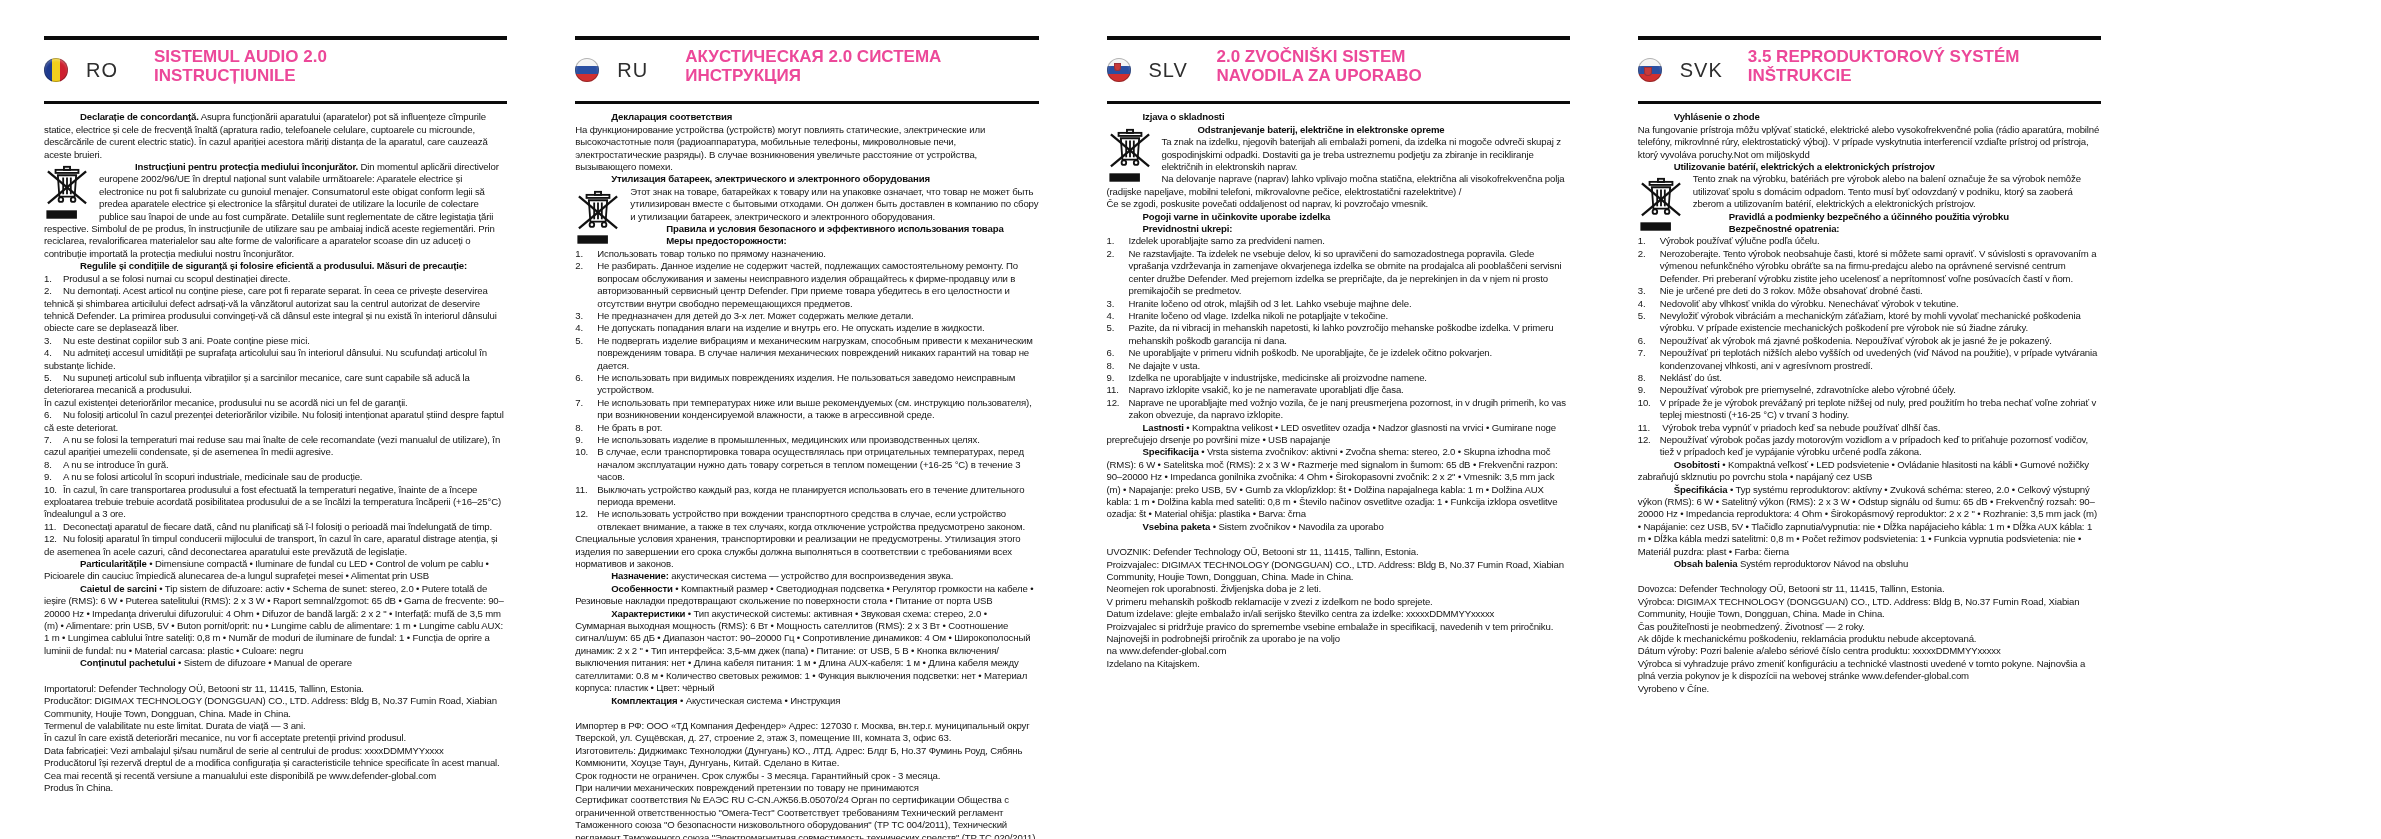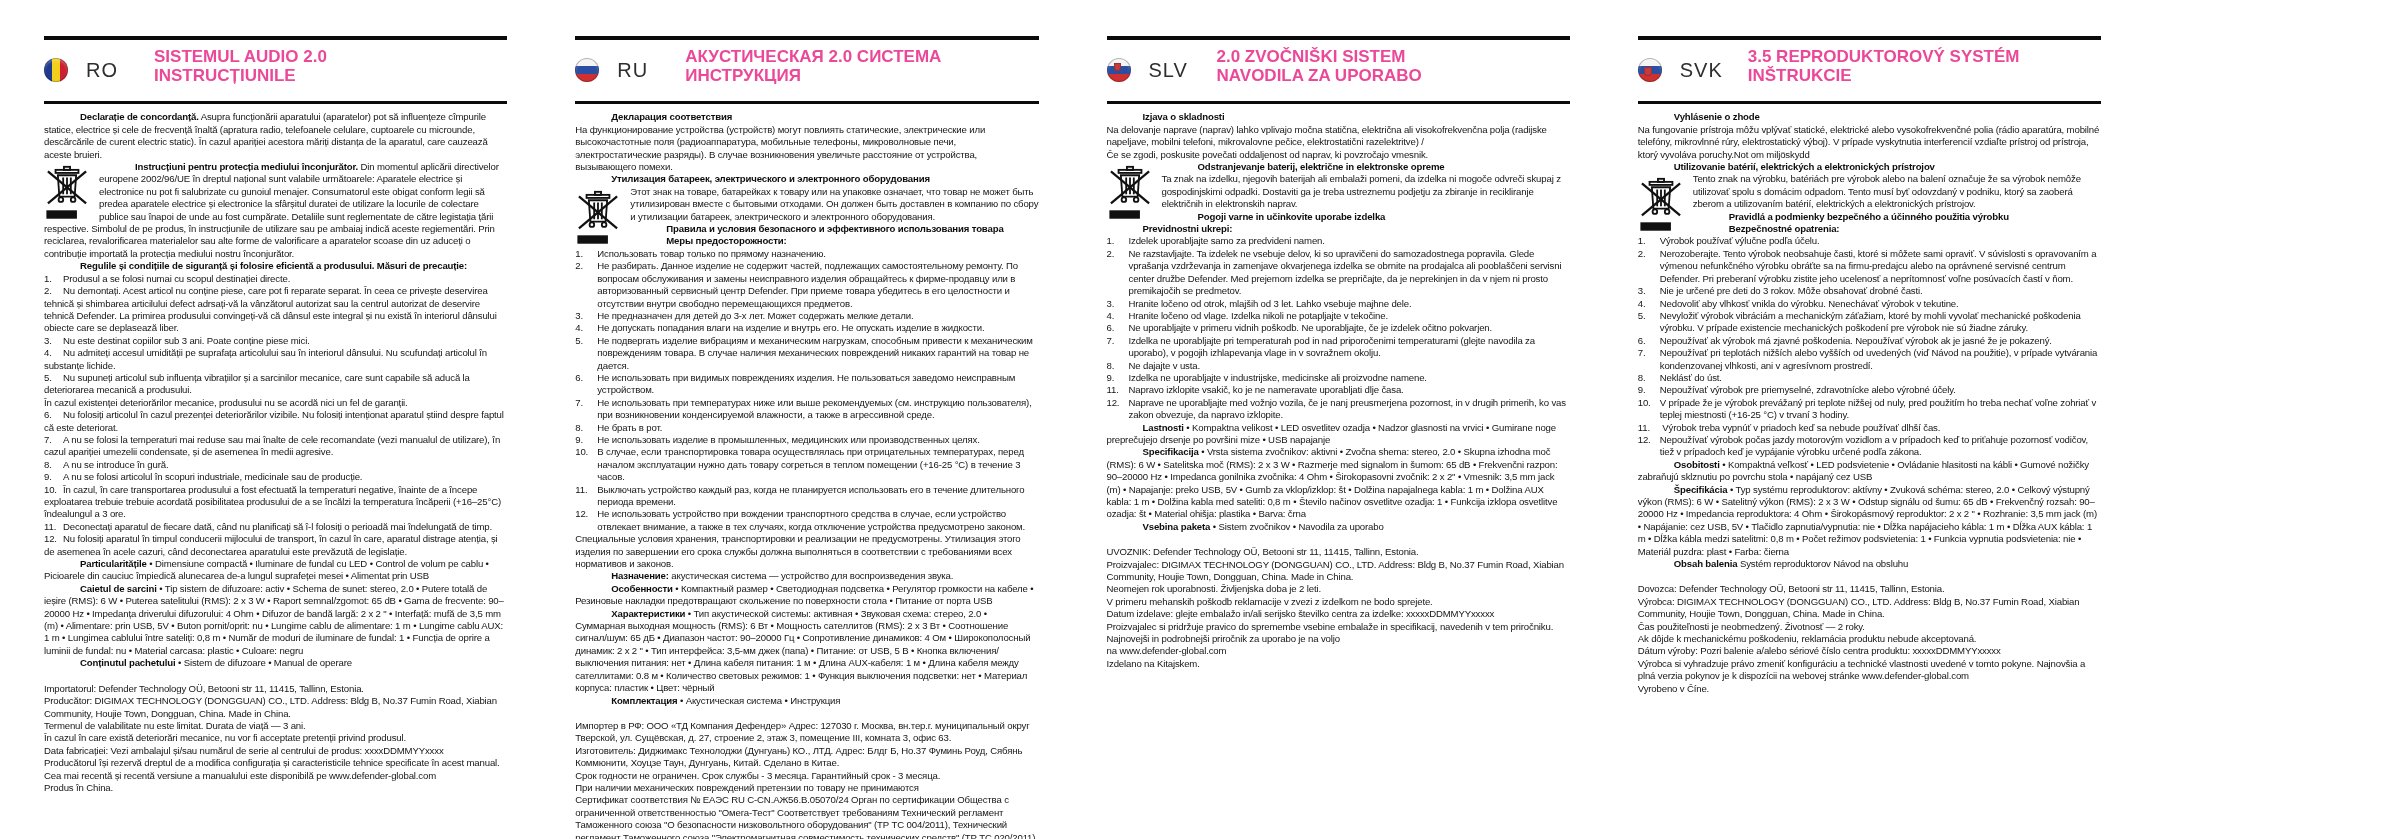--- a/index.html
+++ b/index.html
@@ -152,46 +152,46 @@
   <section class="col">
     <div class="rule-top"></div>
     <header class="hdr">
       <span class="flag flag-slv"></span>
       <span class="code">SLV</span>
       <h1 class="title"><span>2.0 ZVOČNIŠKI SISTEM</span><br><span>NAVODILA ZA UPORABO</span></h1>
     </header>
     <div class="rule-bot"></div>
     <div class="body">
         <div class="para"><b>Izjava o skladnosti</b></div>
+        <div class="para"><span class="weee">
+            <svg viewBox="0 0 56 76" xmlns="http://www.w3.org/2000/svg">
+              <g fill="none" stroke="#111" stroke-width="2.4">
+                <rect x="24" y="5" width="8" height="4"></rect>
+                <rect x="13" y="9" width="30" height="4"></rect>
+                <path d="M16 16 L40 16 L38 44 L18 44 Z"></path>
+                <line x1="23" y1="19" x2="23" y2="41"></line>
+                <line x1="28" y1="19" x2="28" y2="41"></line>
+                <line x1="33" y1="19" x2="33" y2="41"></line>
+                <circle cx="20" cy="48" r="3"></circle>
+                <circle cx="36" cy="48" r="3"></circle>
+                <line x1="3" y1="11" x2="53" y2="53" stroke-width="3"></line>
+                <line x1="53" y1="11" x2="3" y2="53" stroke-width="3"></line>
+              </g>
+              <rect x="1" y="62" width="40" height="11" fill="#111"></rect>
+            </svg>
+          </span><b>Odstranjevanje baterij, električne in elektronske opreme</b><br>Ta znak na izdelku, njegovih baterijah ali embalaži pomeni, da izdelka ni mogoče odvreči skupaj z gospodinjskimi odpadki. Dostaviti ga je treba ustreznemu podjetju za zbiranje in recikliranje električnih in elektronskih naprav.</div>
         <div class="para">Na delovanje naprave (naprav) lahko vplivajo močna statična, električna ali visokofrekvenčna polja (radijske napeljave, mobilni telefoni, mikrovalovne pečice, elektrostatični razelektritve) /<br>Če se zgodi, poskusite povečati oddaljenost od naprav, ki povzročajo vmesnik.</div>
-        <div class="para"><span class="weee">
-            <svg viewBox="0 0 56 76" xmlns="http://www.w3.org/2000/svg">
-              <g fill="none" stroke="#111" stroke-width="2.4">
-                <rect x="24" y="5" width="8" height="4"></rect>
-                <rect x="13" y="9" width="30" height="4"></rect>
-                <path d="M16 16 L40 16 L38 44 L18 44 Z"></path>
-                <line x1="23" y1="19" x2="23" y2="41"></line>
-                <line x1="28" y1="19" x2="28" y2="41"></line>
-                <line x1="33" y1="19" x2="33" y2="41"></line>
-                <circle cx="20" cy="48" r="3"></circle>
-                <circle cx="36" cy="48" r="3"></circle>
-                <line x1="3" y1="11" x2="53" y2="53" stroke-width="3"></line>
-                <line x1="53" y1="11" x2="3" y2="53" stroke-width="3"></line>
-              </g>
-              <rect x="1" y="62" width="40" height="11" fill="#111"></rect>
-            </svg>
-          </span><b>Odstranjevanje baterij, električne in elektronske opreme</b><br>Ta znak na izdelku, njegovih baterijah ali embalaži pomeni, da izdelka ni mogoče odvreči skupaj z gospodinjskimi odpadki. Dostaviti ga je treba ustreznemu podjetju za zbiranje in recikliranje električnih in elektronskih naprav.</div>
         <div class="para"><b>Pogoji varne in učinkovite uporabe izdelka</b></div>
         <div class="para"><b>Previdnostni ukrepi:</b></div>
         <div class="para li hang"><span class="num">1.</span>Izdelek uporabljajte samo za predvideni namen.</div>
         <div class="para li hang"><span class="num">2.</span>Ne razstavljajte. Ta izdelek ne vsebuje delov, ki so upravičeni do samozadostnega popravila. Glede vprašanja vzdrževanja in zamenjave okvarjenega izdelka se obrnite na prodajalca ali pooblaščeni servisni center družbe Defender. Med prejemom izdelka se prepričajte, da je neprekinjen in da v njem ni prosto premikajočih se predmetov.</div>
         <div class="para li hang"><span class="num">3.</span>Hranite ločeno od otrok, mlajših od 3 let. Lahko vsebuje majhne dele.</div>
         <div class="para li hang"><span class="num">4.</span>Hranite ločeno od vlage. Izdelka nikoli ne potapljajte v tekočine.</div>
+        <div class="para li hang"><span class="num">5.</span>Pazite, da ni vibracij in mehanskih napetosti, ki lahko povzročijo mehanske poškodbe izdelka. V primeru mehanskih poškodb garancija ni dana.</div>
         <div class="para li hang"><span class="num">6.</span>Ne uporabljajte v primeru vidnih poškodb. Ne uporabljajte, če je izdelek očitno pokvarjen.</div>
-        <div class="para li hang"><span class="num">7.</span>Izdelka ne uporabljajte pri temperaturah pod in nad priporočenimi temperaturami (glejte navodila za uporabo), v pogojih izhlapevanja vlage in v sovražnem okolju.</div>
         <div class="para li hang"><span class="num">8.</span>Ne dajajte v usta.</div>
         <div class="para li hang"><span class="num">9.</span>Izdelka ne uporabljajte v industrijske, medicinske ali proizvodne namene.</div>
         <div class="para li hang"><span class="num">11.</span>Napravo izklopite vsakič, ko je ne nameravate uporabljati dlje časa.</div>
         <div class="para li hang"><span class="num">12.</span>Naprave ne uporabljajte med vožnjo vozila, če je nanj preusmerjena pozornost, in v drugih primerih, ko vas zakon obvezuje, da napravo izklopite.</div>
         <div class="para"><b>Lastnosti</b> • Kompaktna velikost • LED osvetlitev ozadja • Nadzor glasnosti na vrvici • Gumirane noge preprečujejo drsenje po površini mize • USB napajanje</div>
         <div class="para"><b>Specifikacija</b> • Vrsta sistema zvočnikov: aktivni • Zvočna shema: stereo, 2.0 • Skupna izhodna moč (RMS): 6 W • Satelitska moč (RMS): 2 x 3 W • Razmerje med signalom in šumom: 65 dB • Frekvenčni razpon: 90–20000 Hz • Impedanca gonilnika zvočnika: 4 Ohm • Širokopasovni zvočnik: 2 x 2" • Vmesnik: 3,5 mm jack (m) • Napajanje: preko USB, 5V • Gumb za vklop/izklop: št • Dolžina napajalnega kabla: 1 m • Dolžina AUX kabla: 1 m • Dolžina kabla med sateliti: 0,8 m • Število načinov osvetlitve ozadja: 1 • Funkcija izklopa osvetlitve ozadja: št • Material ohišja: plastika • Barva: črna</div>
         <div class="para"><b>Vsebina paketa</b> • Sistem zvočnikov • Navodila za uporabo</div>
         <div class="gap"></div>
         <div class="para">UVOZNIK:  Defender Technology OÜ, Betooni str 11, 11415, Tallinn, Estonia.</div>
         <div class="para">Proizvajalec: DIGIMAX TECHNOLOGY (DONGGUAN) CO., LTD. Address: Bldg B, No.37 Fumin Road, Xiabian Community, Houjie Town, Dongguan, China. Made in China.</div>

